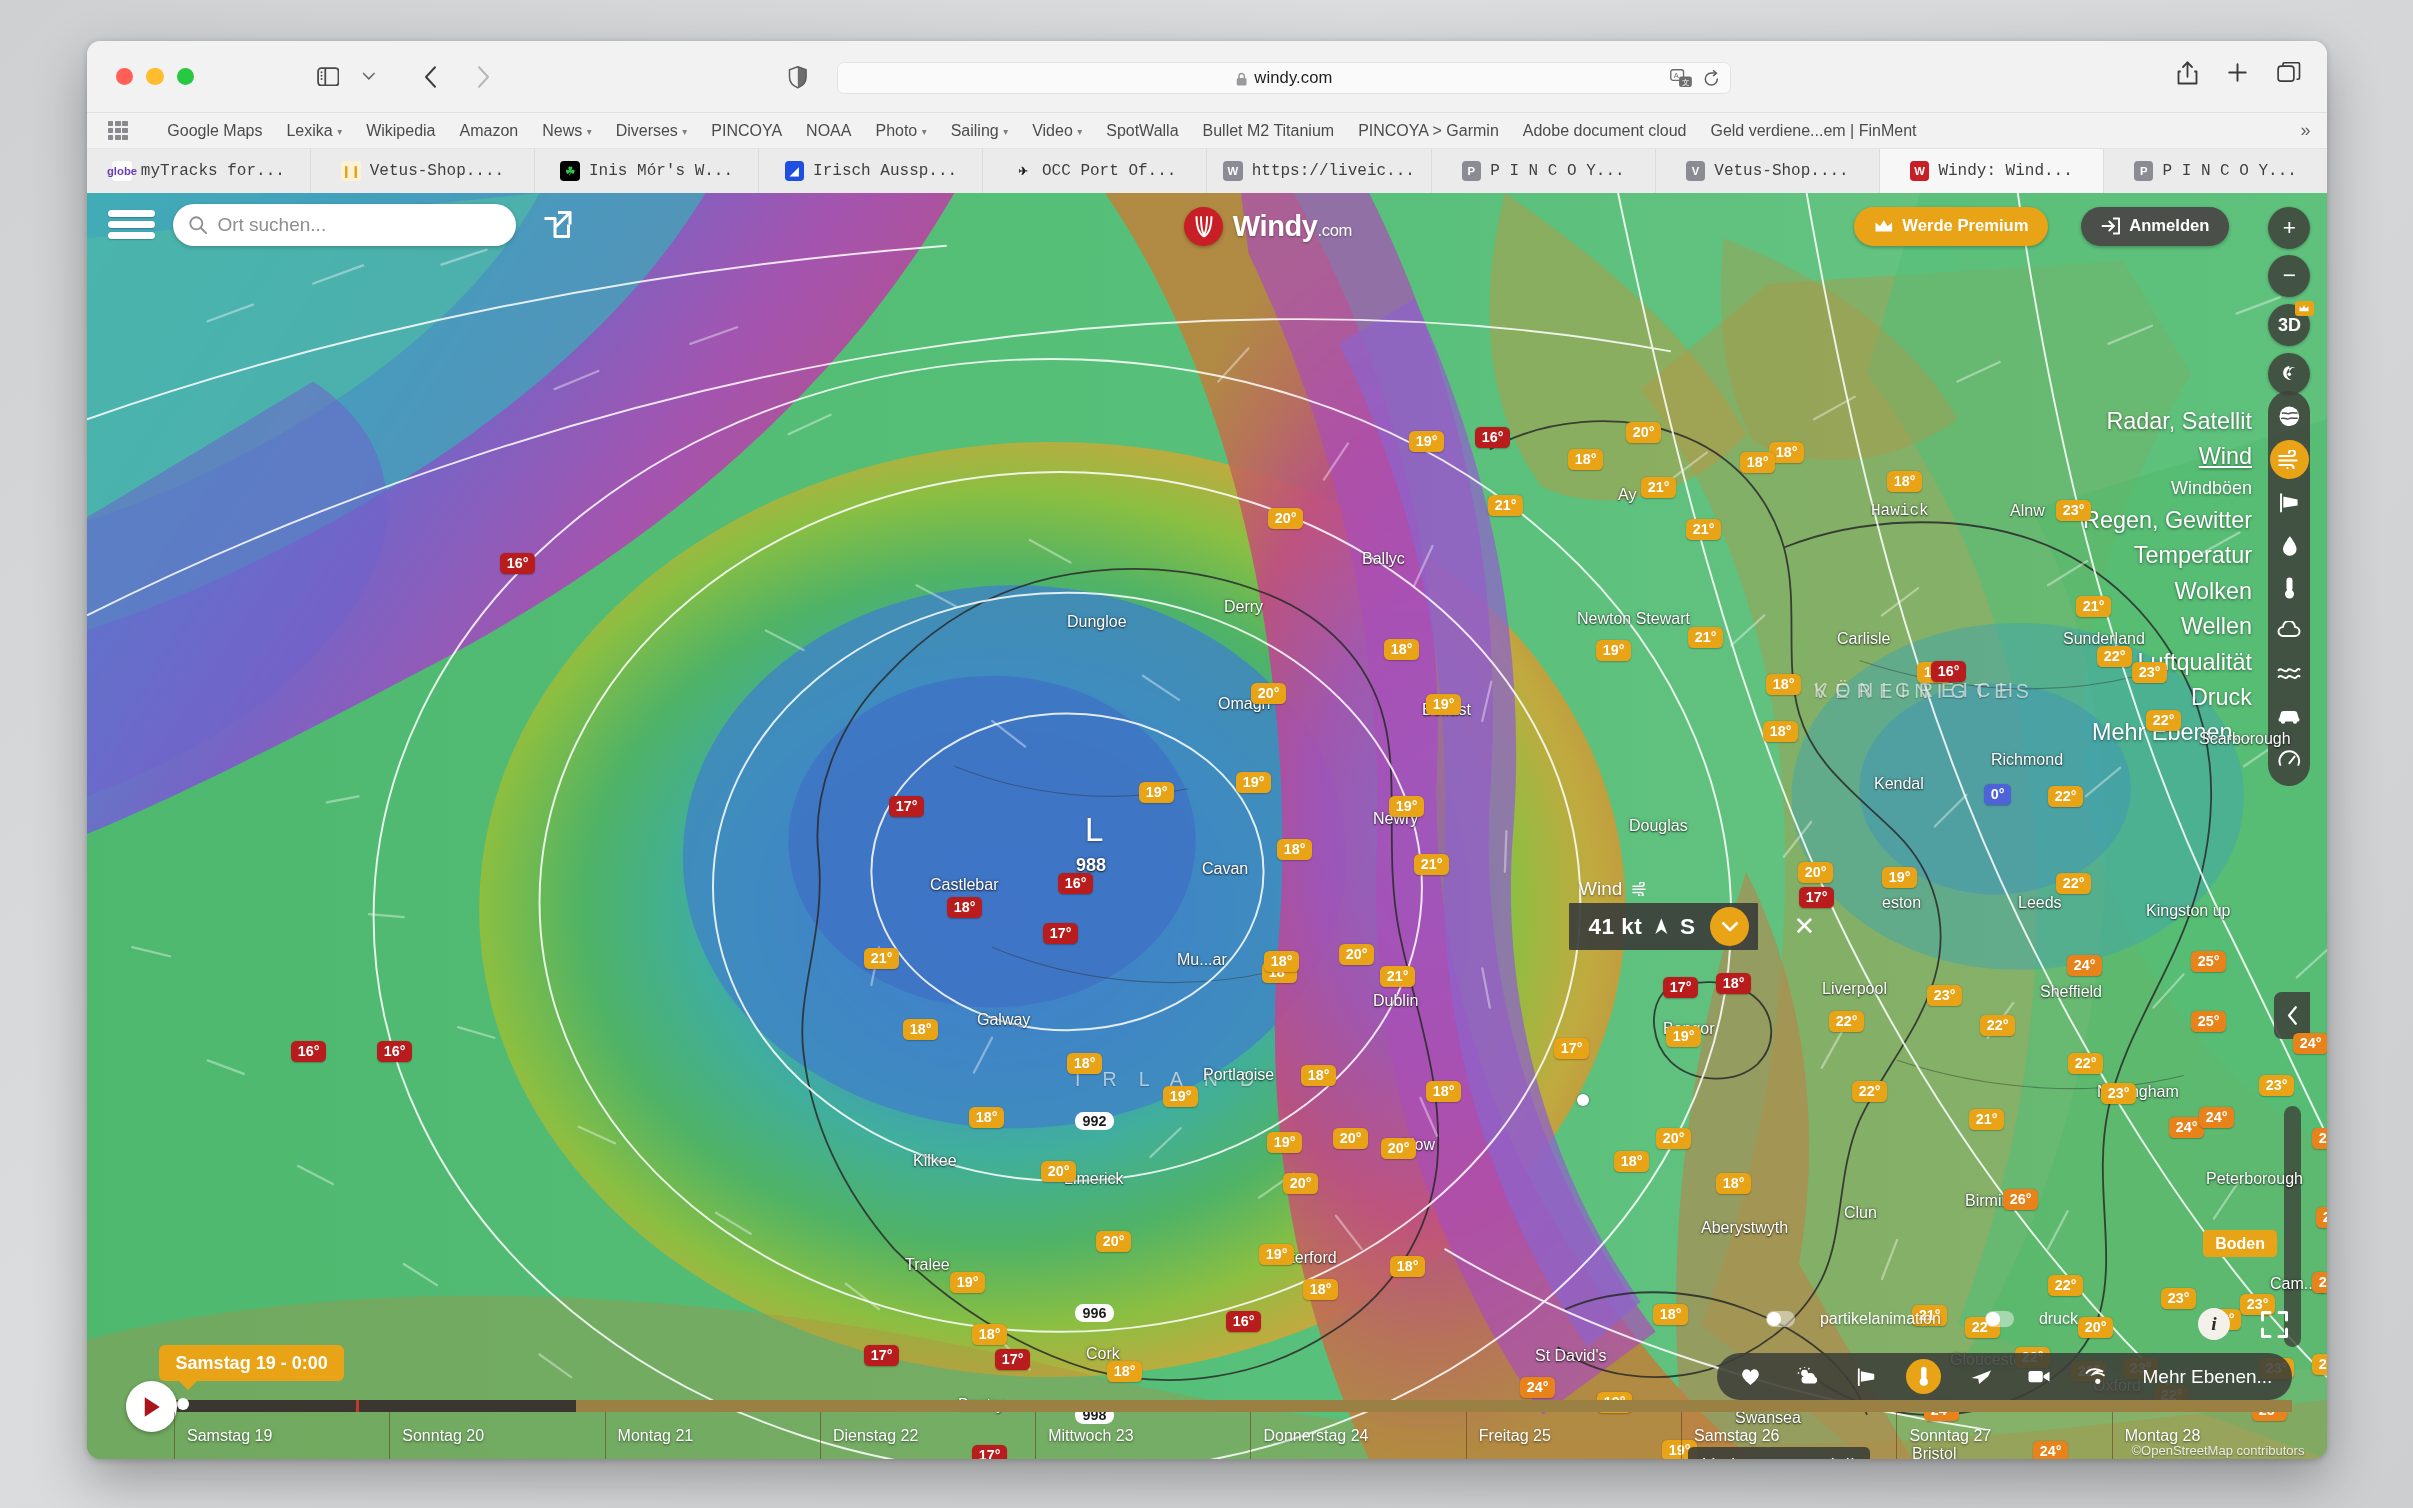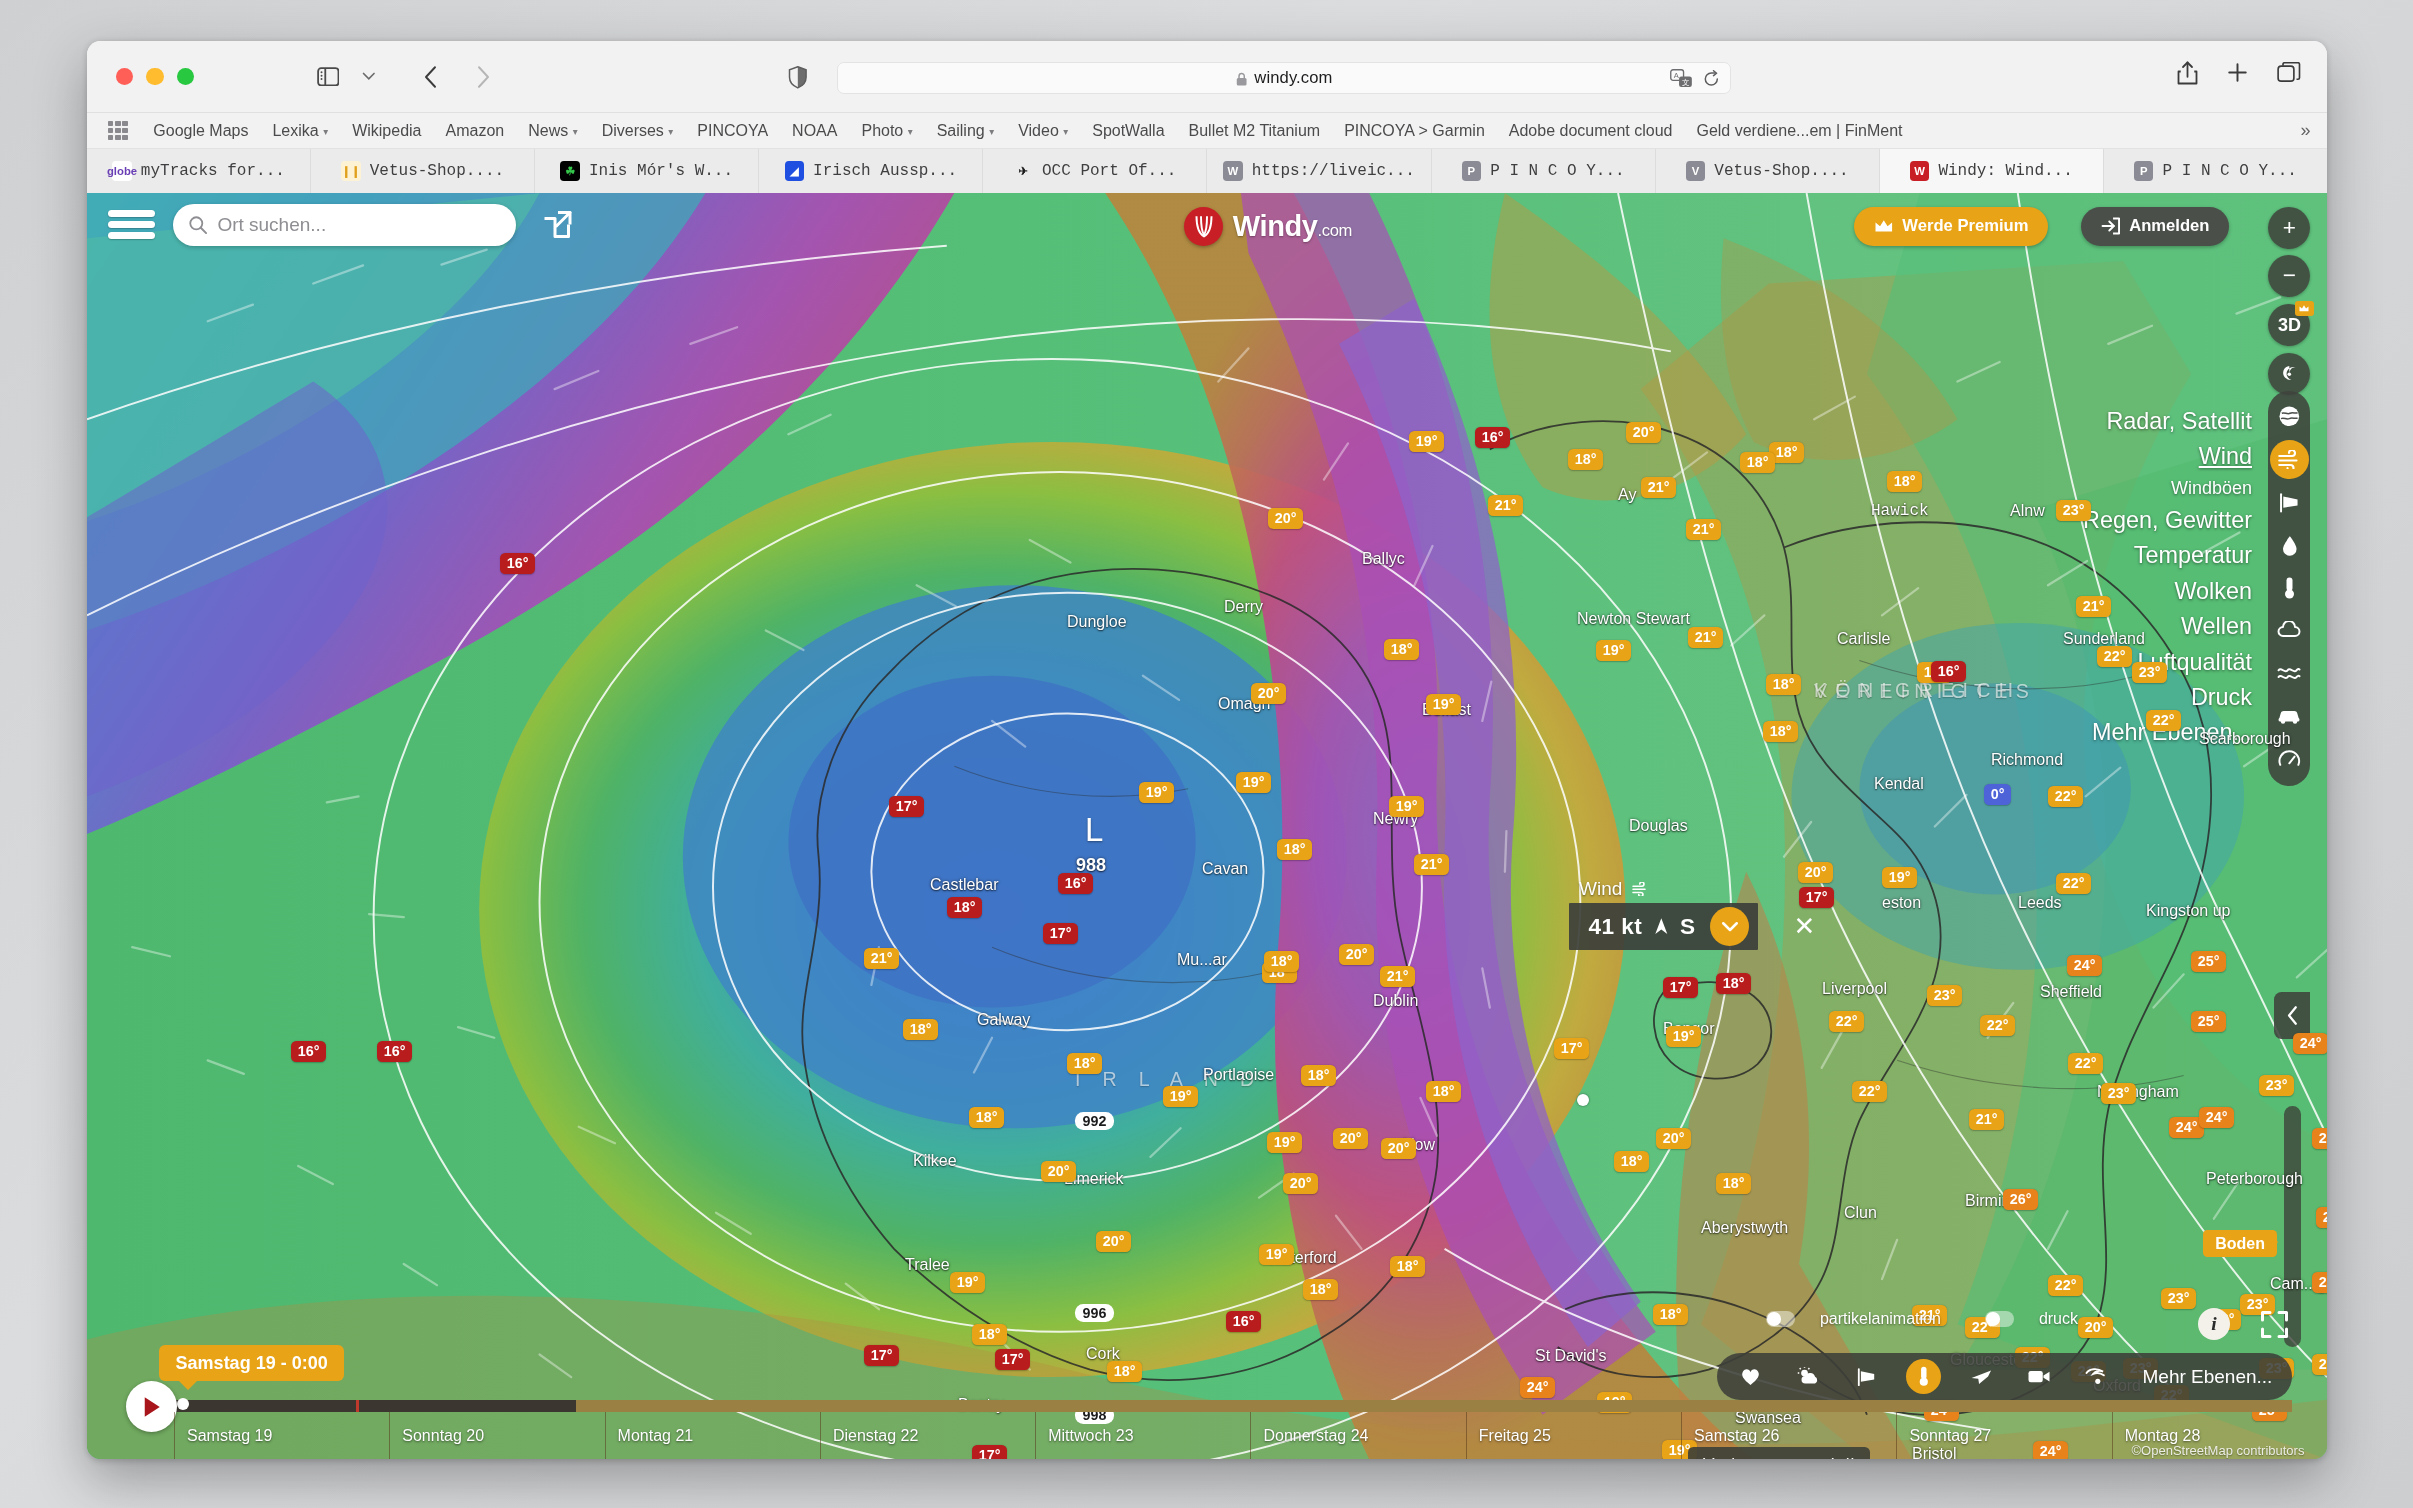--- a/index.html
+++ b/index.html
@@ -33,21 +33,21 @@
      background:#fafafa; border:0.8px solid #e3e3e3; border-radius:6.8px; display:flex; align-items:center;
      justify-content:center; }
   .urltext { font-size:16.6px; color:#1d1d1f; letter-spacing:0.1px; }
   .lock { width:11.3px; height:14.3px; margin-right:7.5px; position:relative; top:0.8px;}
   .url-right { position:absolute; right:10.6px; top:6px; display:flex; gap:10.6px; align-items:center; }
 
   .tb-right { position:absolute; right:26px; top:19.6px; display:flex; gap:29px; align-items:center; color:#3b3b3b;}
 
   
   .bookmarks { position:relative; height:36px; background:#f2f2f2; border-bottom:0.8px solid #e2e2e2;
-     display:flex; align-items:center; padding-left:16.6px; gap:0; overflow:hidden; }
+     display:flex; align-items:center; padding-left:16.6px; gap:14px; overflow:hidden; }
   .grid-icon { width:19.6px; height:19.6px; display:grid; grid-template-columns:repeat(3,1fr);
      grid-template-rows:repeat(3,1fr); gap:1.9px; margin-right:13.6px; margin-left:4.5px;}
   .grid-icon i { background:#8a8a8e; border-radius:0.8px; display:block; }
   .bm { font-size:16px; color:#4b4b4d; padding:0 12px; white-space:nowrap; display:flex; align-items:center; gap:4.5px;}
   .bm .cv { font-size:9.8px; color:#7d7d80; position:relative; top:0.8px;}
   .bm-more { position:absolute; right:7.5px; font-size:18px; color:#636366; padding:0 9px; background:#f2f2f2;}
 
   
   .tabbar { position:relative; height:44px; background:#ebebeb; display:flex; align-items:stretch; }
   .tab { flex:1 1 0; display:flex; align-items:center; justify-content:center; gap:9px;

